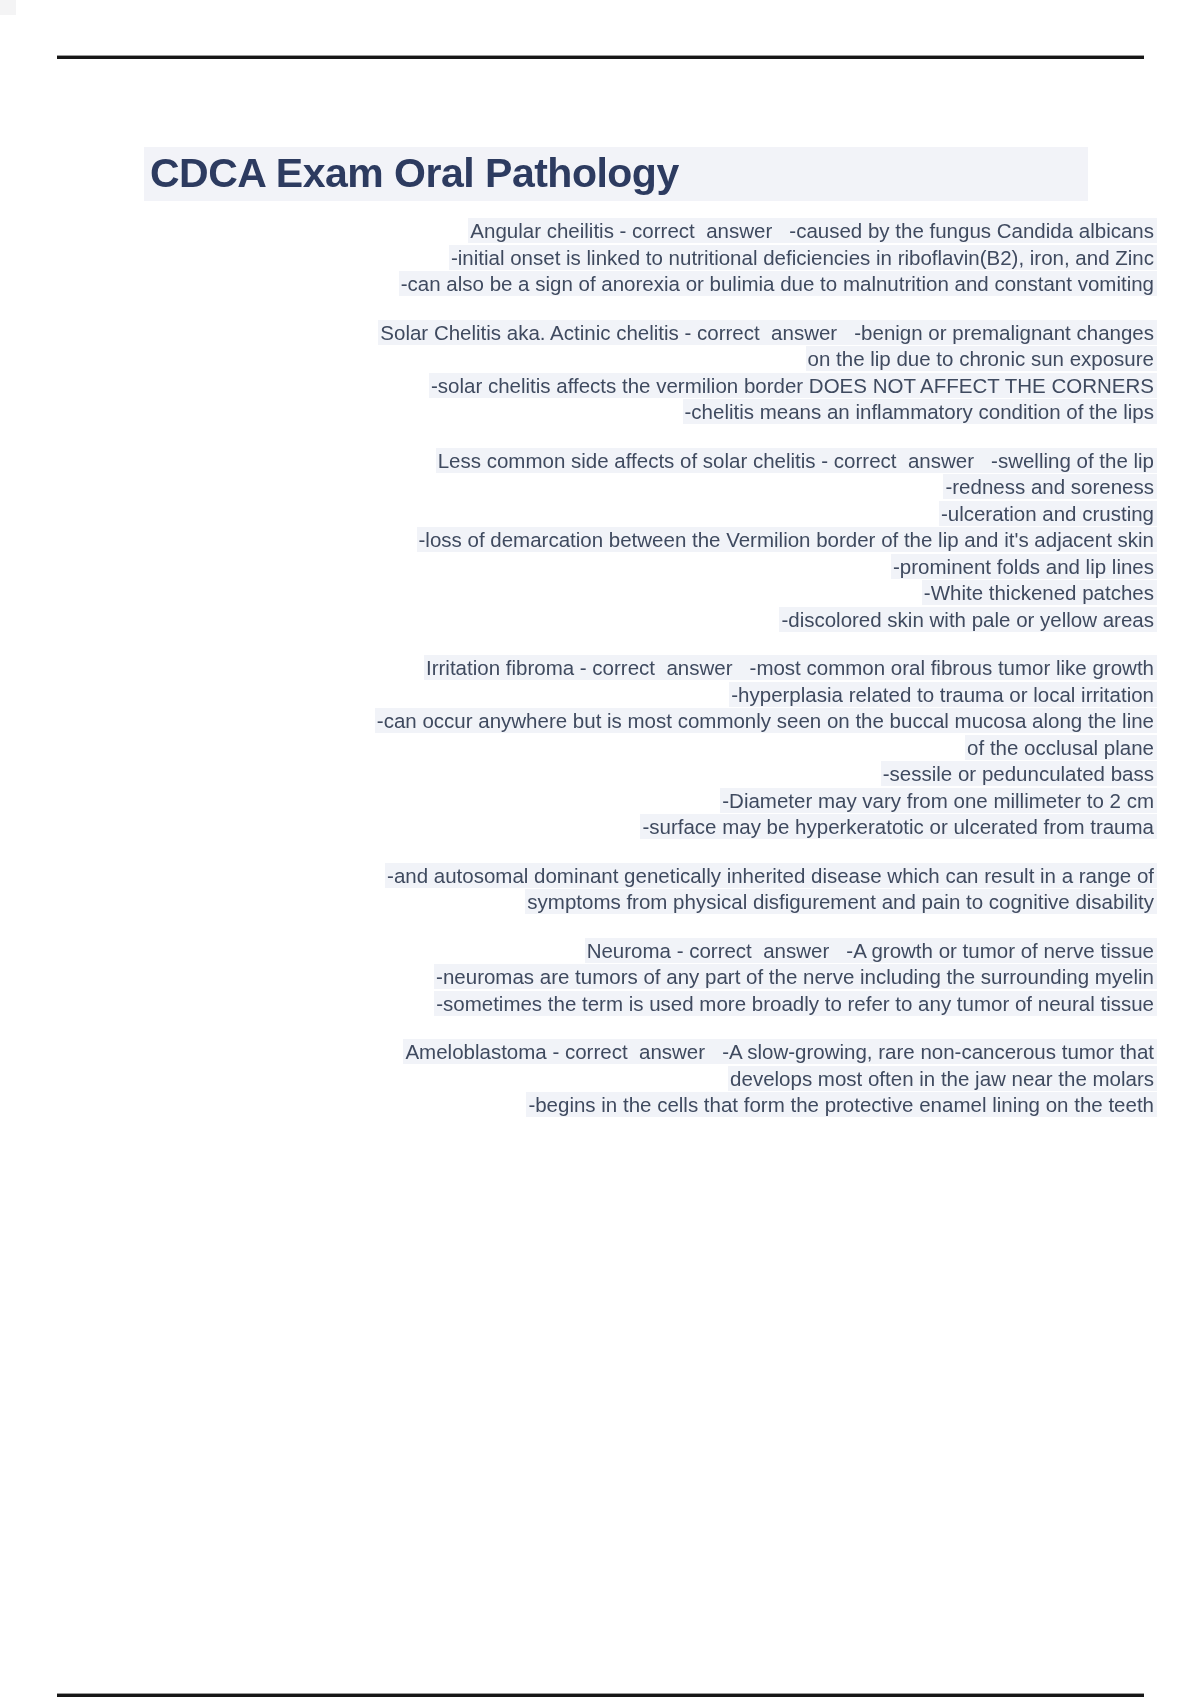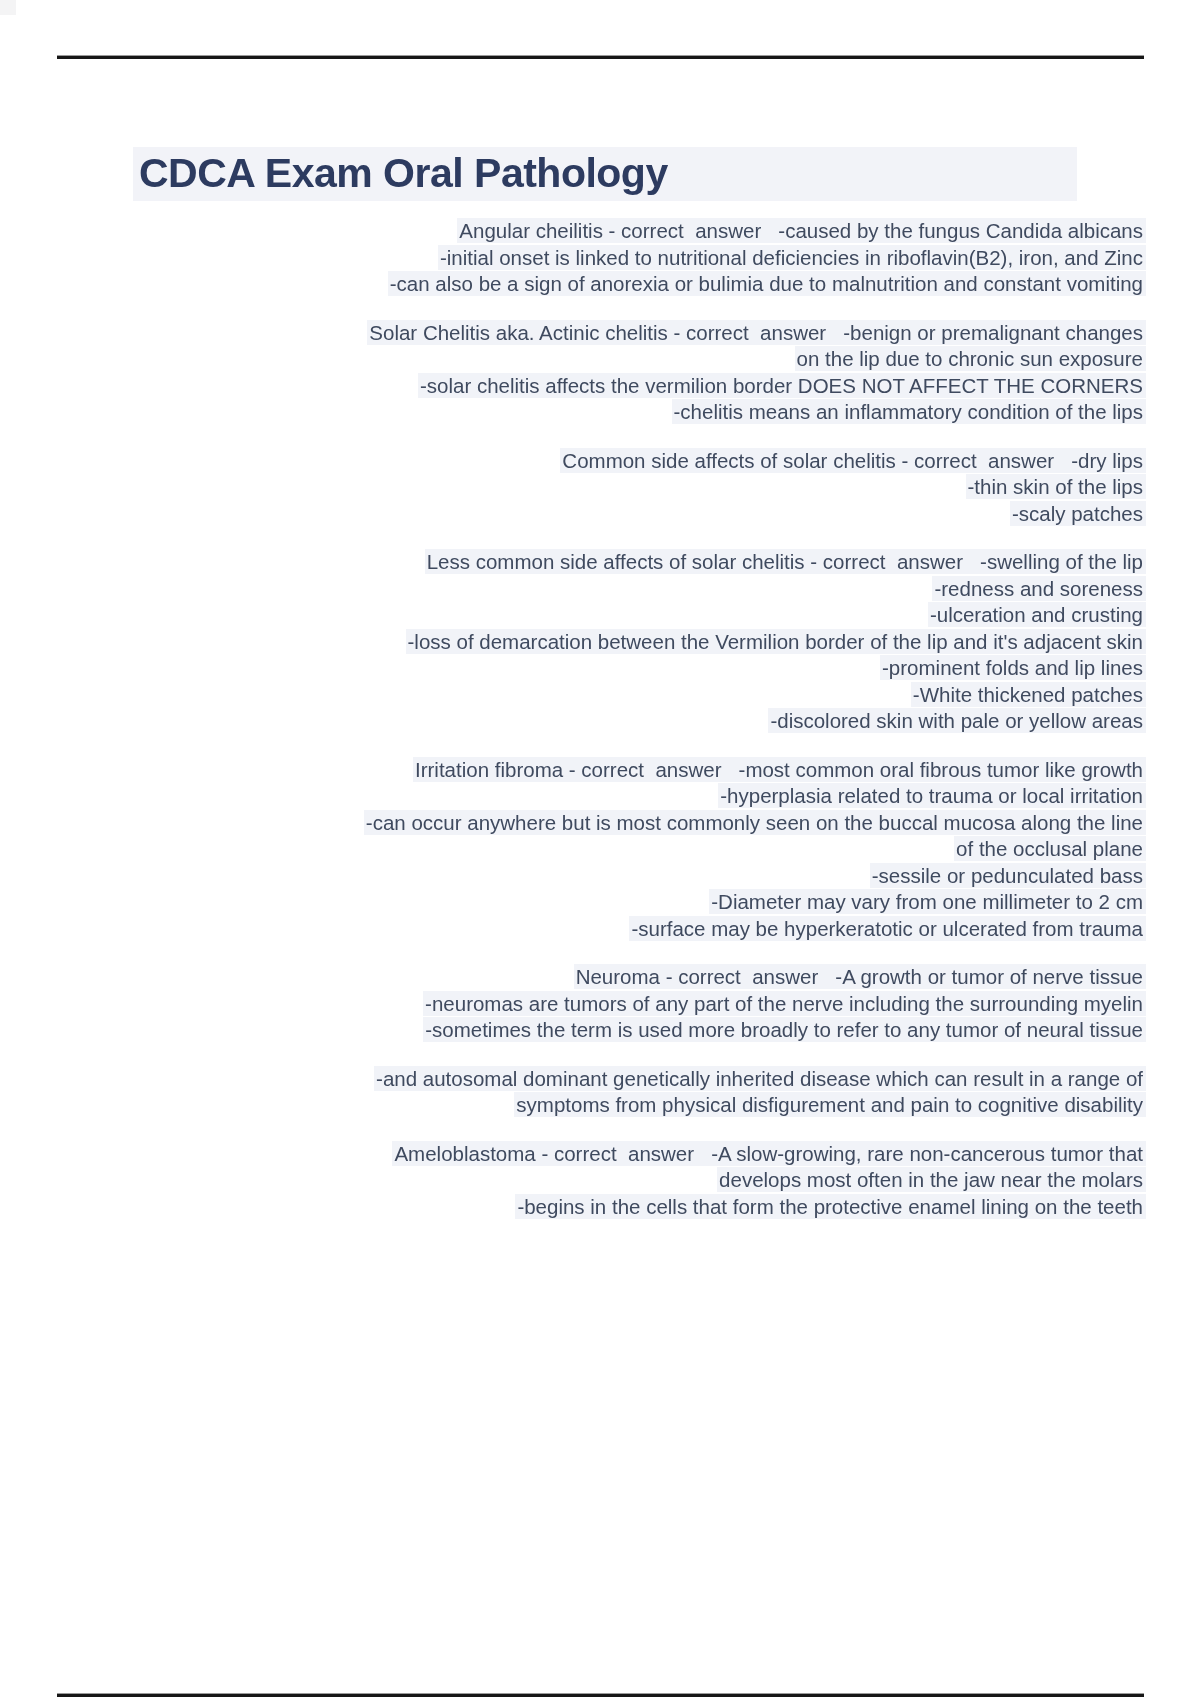--- a/index.html
+++ b/index.html
@@ -25,21 +25,21 @@
     left: 57px;
     width: 1087px;
     height: 3px;
     background: #171717;
     border-top: 1px solid #9b9b9b;
   }
   .rule.top { top: 55px; }
   .rule.bottom { top: 1693px; }
   .content {
     position: absolute;
-    left: 126px;
+    left: 137px;
     top: 147px;
     width: 1020px;
   }
   .title-block {
     display: block;
     box-sizing: border-box;
     margin-left: 7px;
     width: 944px;
     background: #f2f3f8;
     padding: 5px 10px 7px 6px;
@@ -84,41 +84,38 @@
     <span class="title-text">CDCA Exam Oral Pathology</span>
   </div>
   <div class="paras">
       <div class="para"><span class="hl">Angular cheilitis - correct  answer   -caused by the fungus Candida albicans
 -initial onset is linked to nutritional deficiencies in riboflavin(B2), iron, and Zinc
 -can also be a sign of anorexia or bulimia due to malnutrition and constant vomiting</span></div>
       <div class="para"><span class="hl">Solar Chelitis aka. Actinic chelitis - correct  answer   -benign or premalignant changes
 on the lip due to chronic sun exposure
 -solar chelitis affects the vermilion border DOES NOT AFFECT THE CORNERS
 -chelitis means an inflammatory condition of the lips</span></div>
-      <div class="para"><span class="hl">Common side affects of solar chelitis - correct  answer   -dry lips
--thin skin of the lips
--scaly patches</span></div>
       <div class="para"><span class="hl">Less common side affects of solar chelitis - correct  answer   -swelling of the lip
 -redness and soreness
 -ulceration and crusting
 -loss of demarcation between the Vermilion border of the lip and it's adjacent skin
 -prominent folds and lip lines
 -White thickened patches
 -discolored skin with pale or yellow areas</span></div>
       <div class="para"><span class="hl">Irritation fibroma - correct  answer   -most common oral fibrous tumor like growth
 -hyperplasia related to trauma or local irritation
 -can occur anywhere but is most commonly seen on the buccal mucosa along the line
 of the occlusal plane
 -sessile or pedunculated bass
 -Diameter may vary from one millimeter to 2 cm
 -surface may be hyperkeratotic or ulcerated from trauma</span></div>
+      <div class="para"><span class="hl">-and autosomal dominant genetically inherited disease which can result in a range of
+symptoms from physical disfigurement and pain to cognitive disability</span></div>
       <div class="para"><span class="hl">Neuroma - correct  answer   -A growth or tumor of nerve tissue
 -neuromas are tumors of any part of the nerve including the surrounding myelin
 -sometimes the term is used more broadly to refer to any tumor of neural tissue</span></div>
-      <div class="para"><span class="hl">-and autosomal dominant genetically inherited disease which can result in a range of
-symptoms from physical disfigurement and pain to cognitive disability</span></div>
       <div class="para"><span class="hl">Ameloblastoma - correct  answer   -A slow-growing, rare non-cancerous tumor that
 develops most often in the jaw near the molars
 -begins in the cells that form the protective enamel lining on the teeth</span></div>
     </div>
 </div>
 
 <div class="rule bottom"></div>
 
 </body></html>

